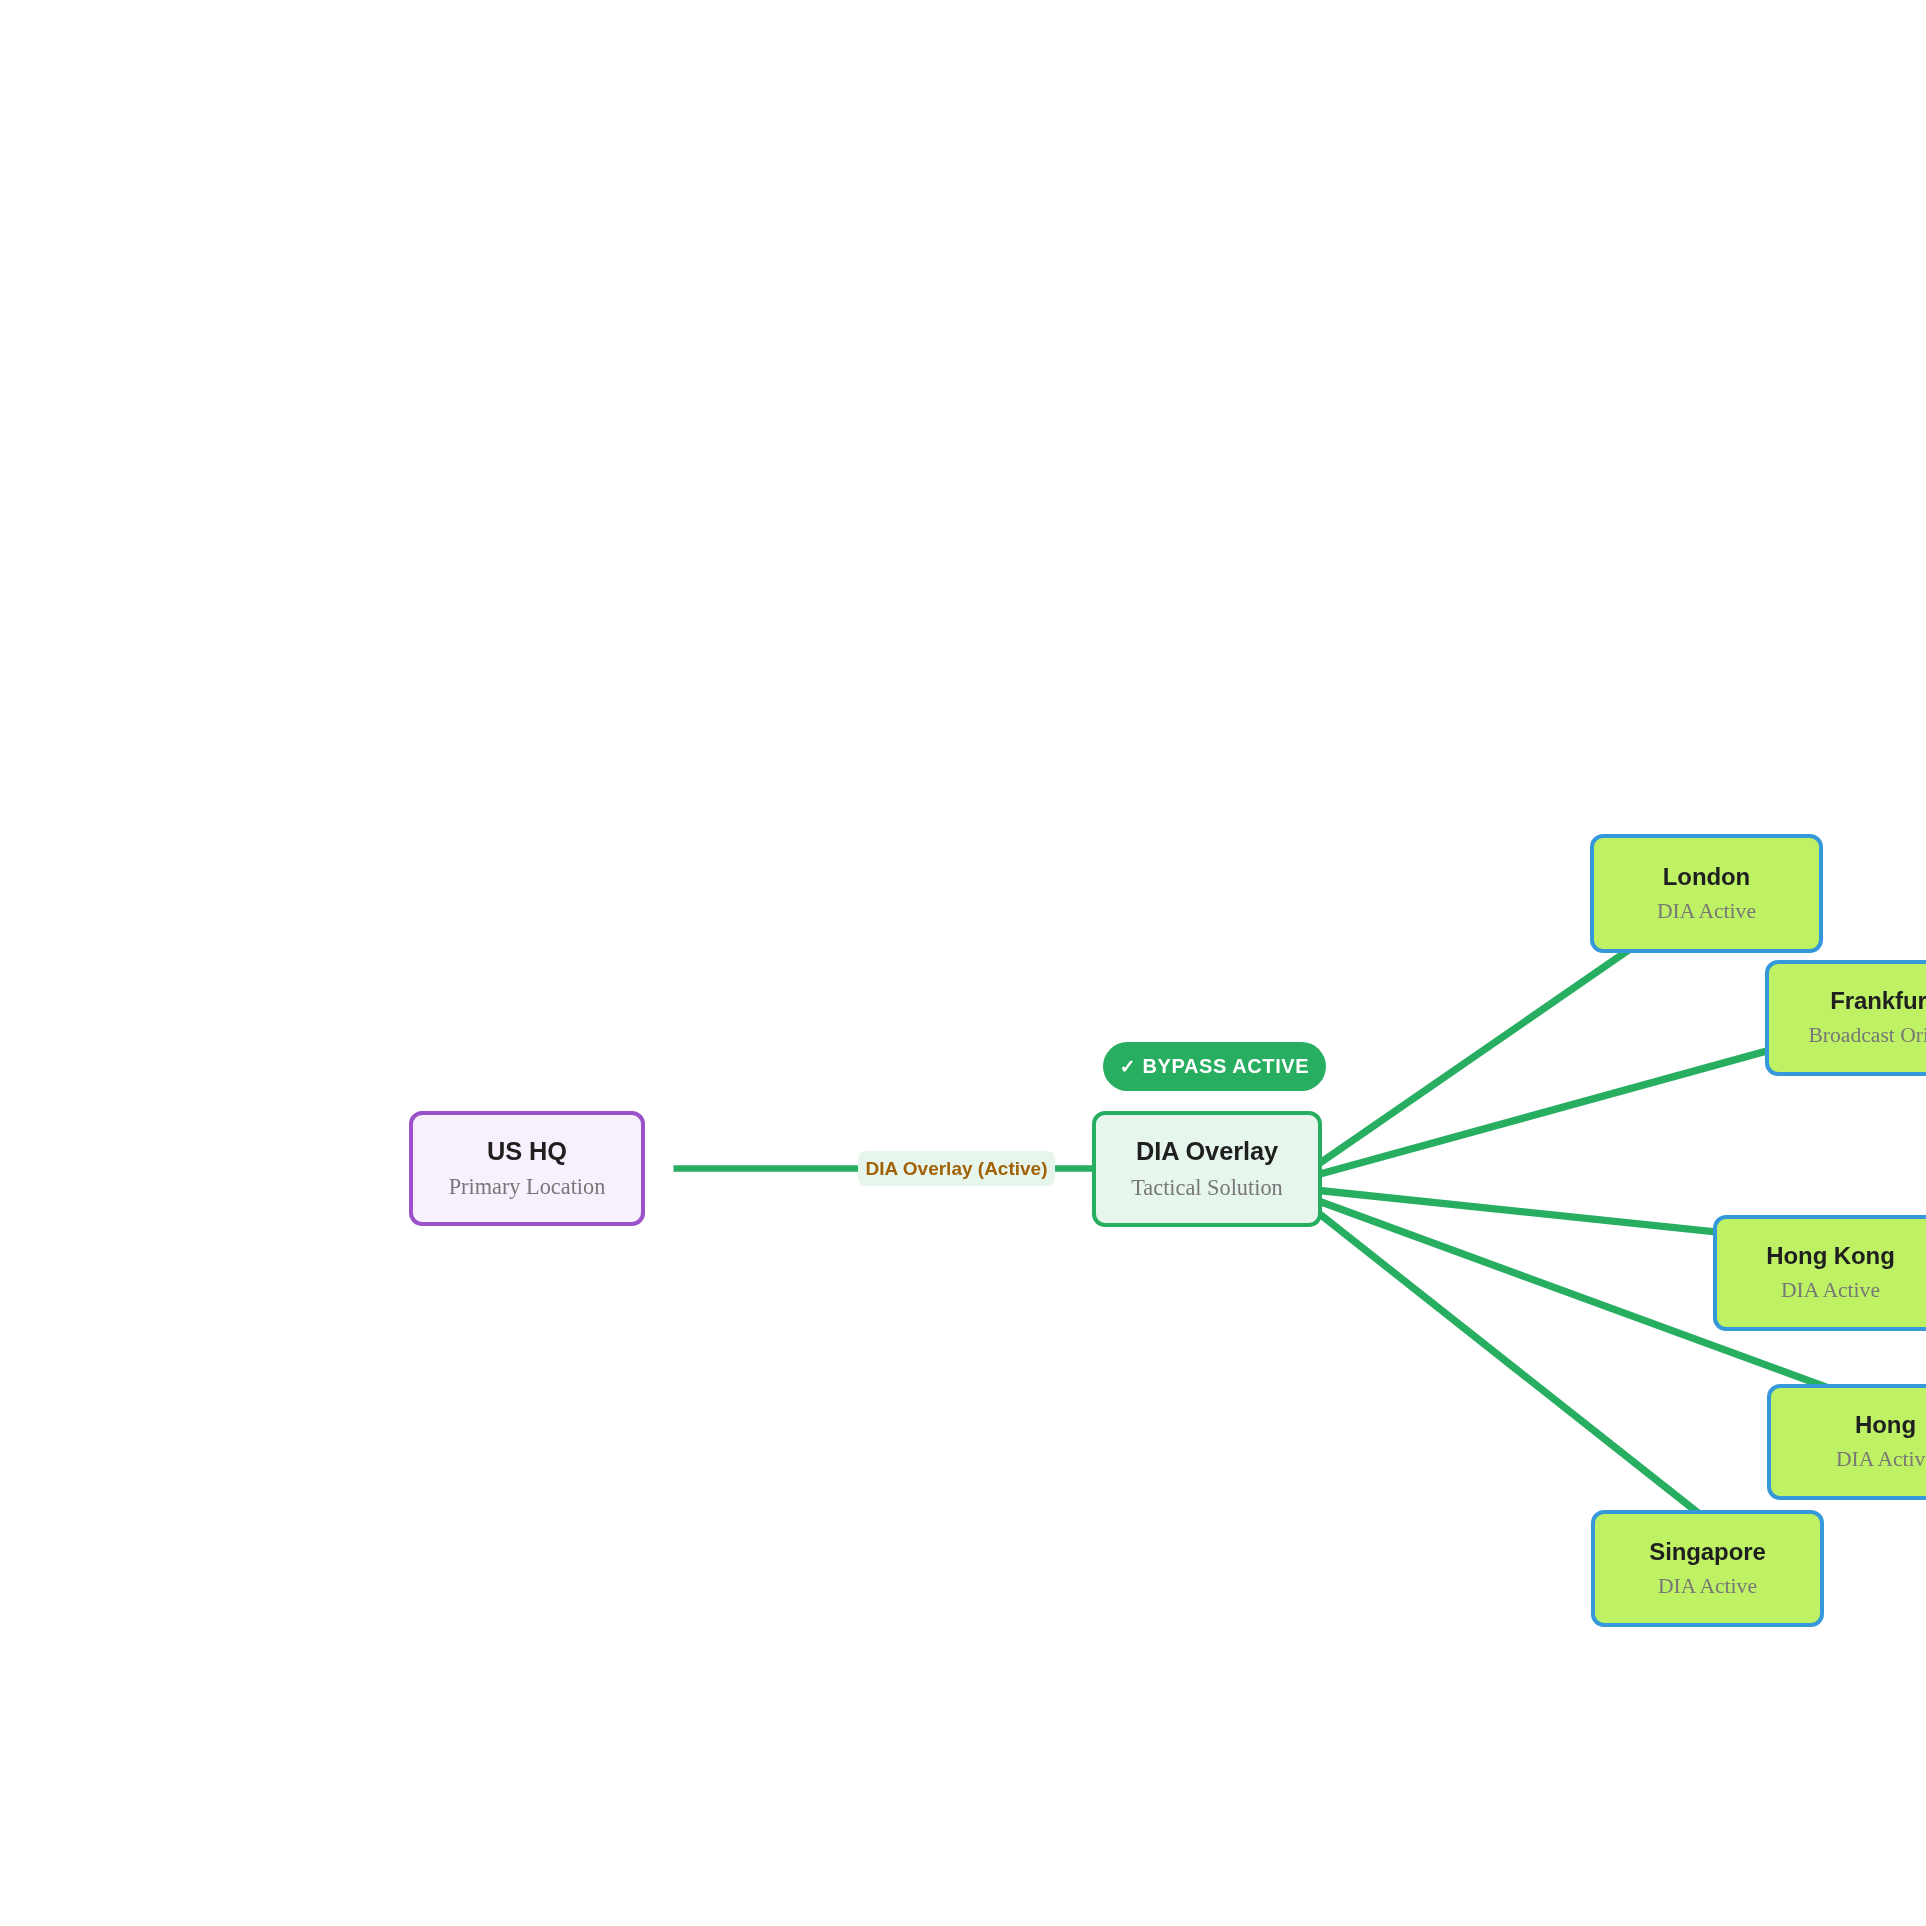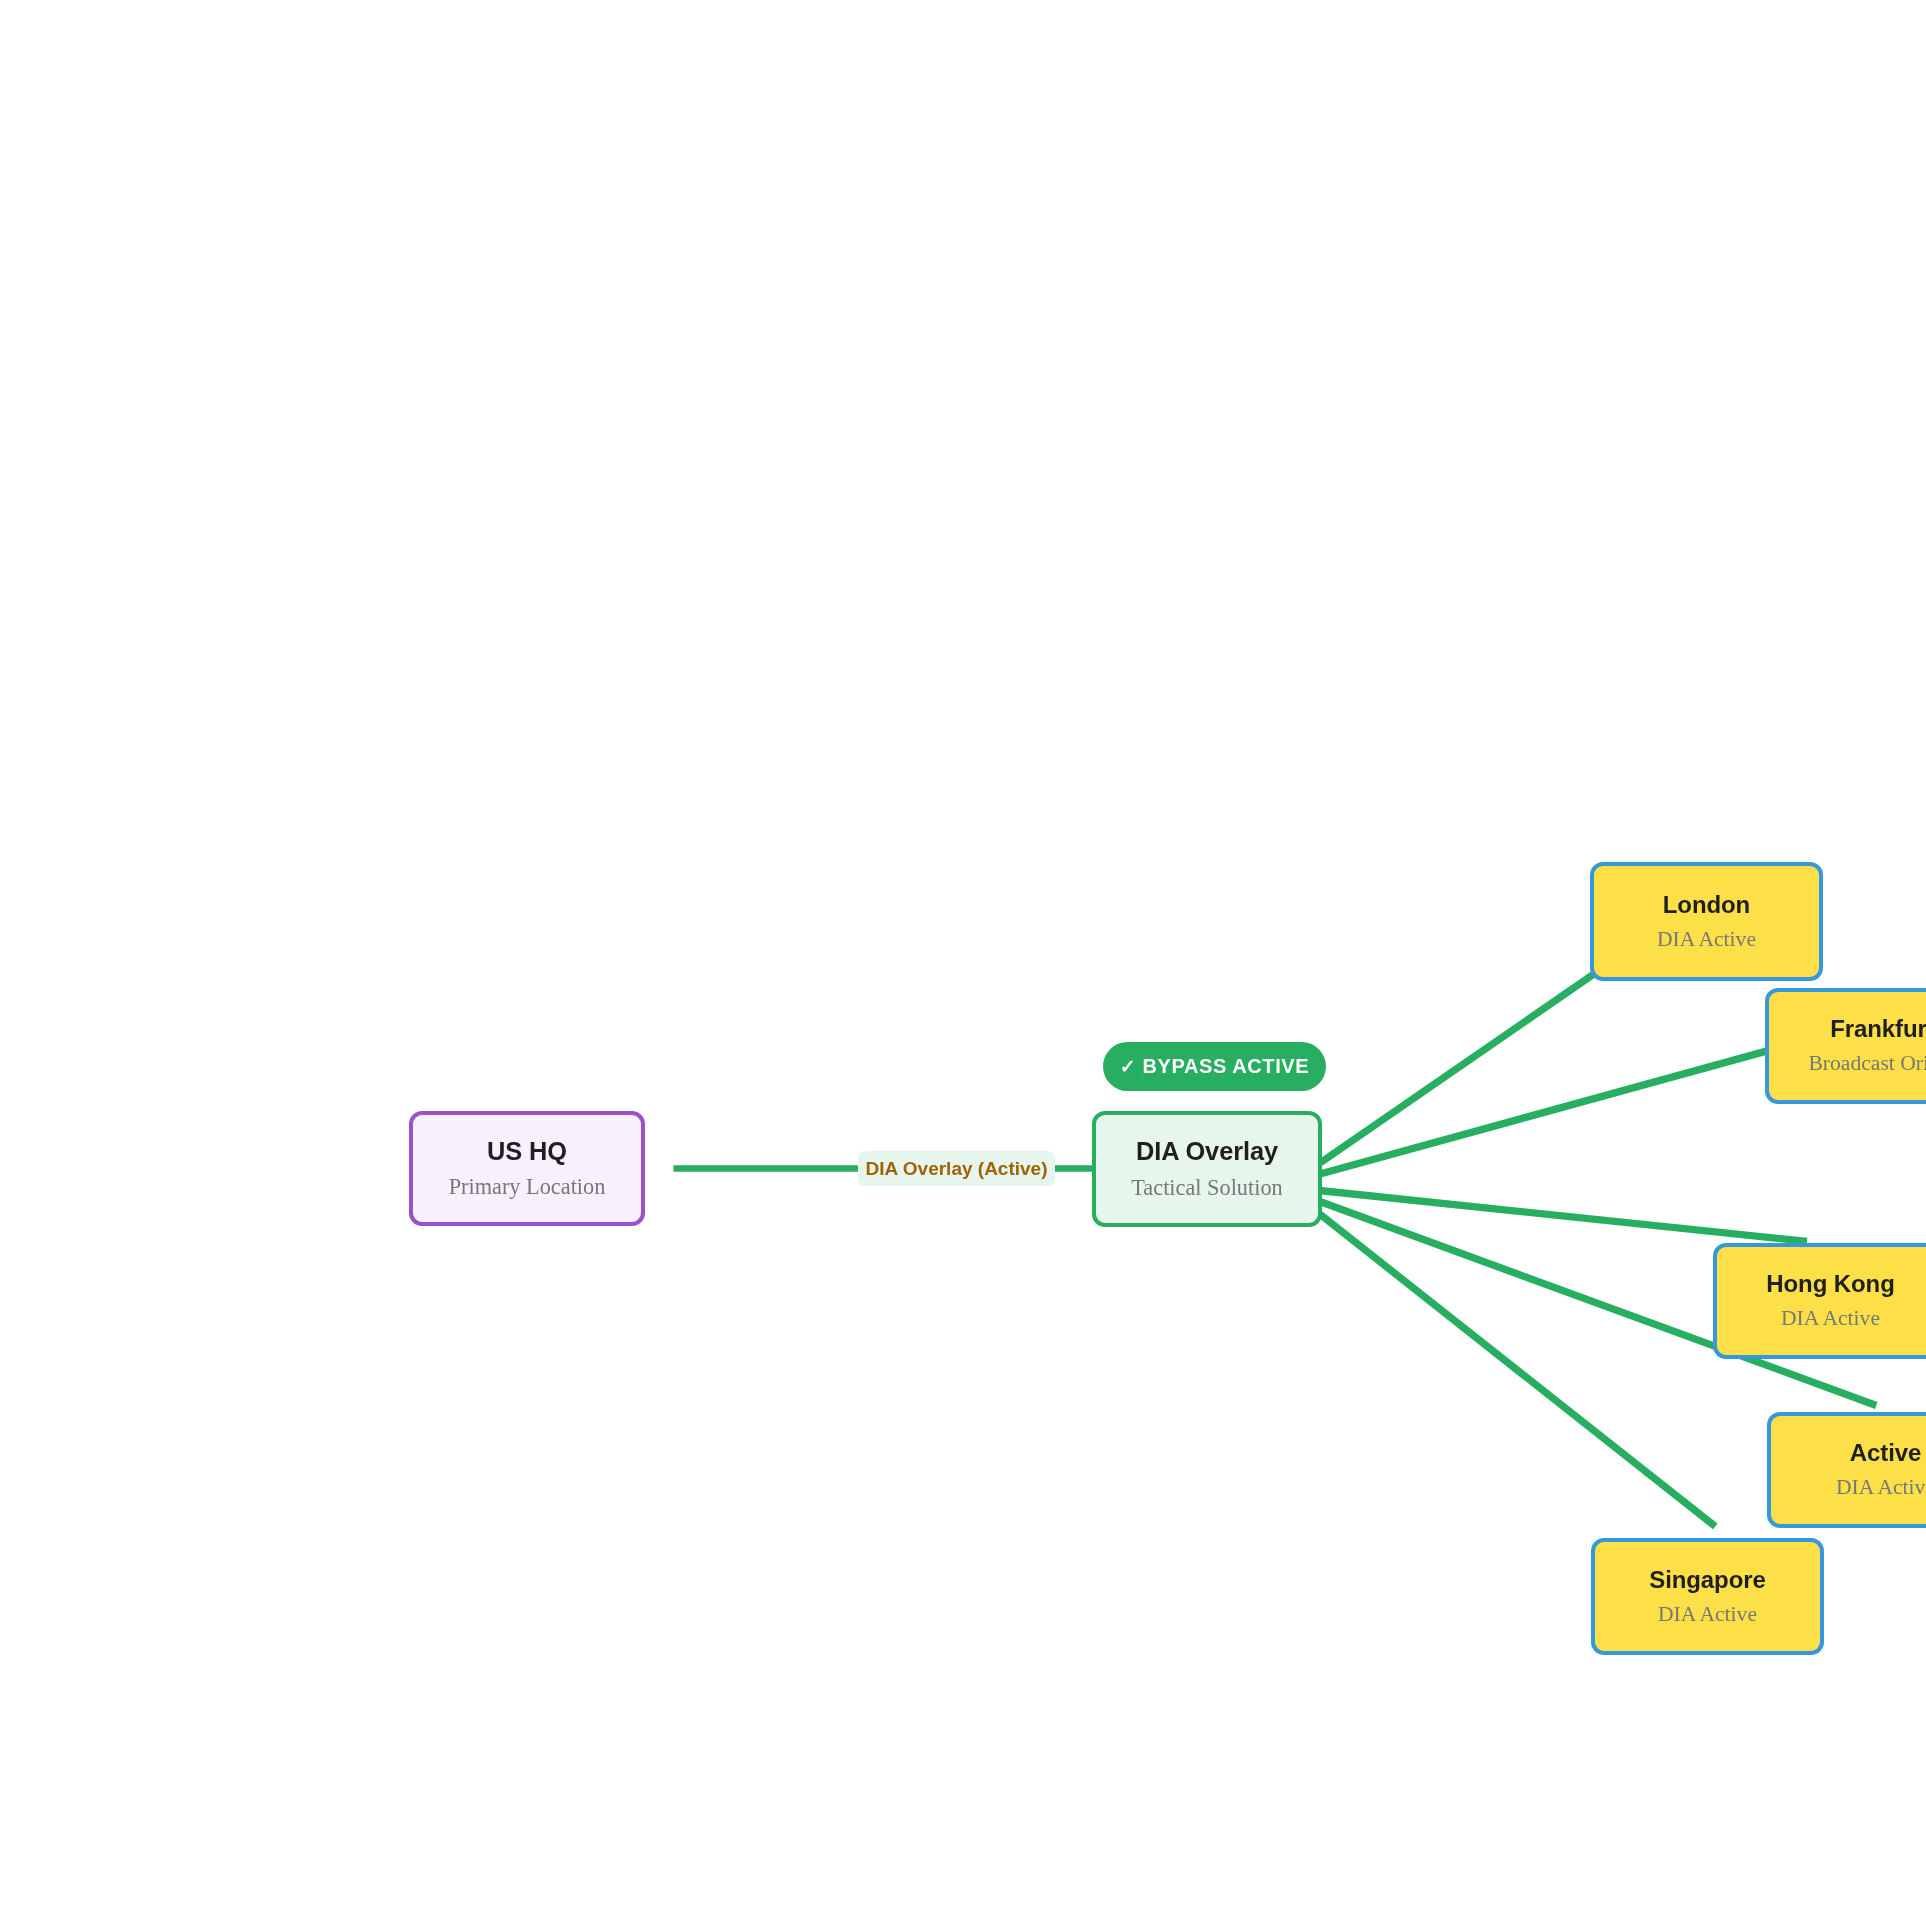--- a/index.html
+++ b/index.html
@@ -68,22 +68,21 @@
   .node-overlay {
     border: 4.2px solid #27ae60;
     background: #e7f6ec;
   }
   .node-overlay .title    { font-size: 25.4px; margin-bottom: 10px; }
   .node-overlay .subtitle { font-size: 22.3px; }
 
   
   .node-dest {
     border: 4.2px solid #3498db;
-    background: #fde047;
-    margin-top: 28px;
+    background: #bef264;
   }
   .node-dest .title    { font-size: 24px; margin-bottom: 10px; }
   .node-dest .subtitle { font-size: 21.6px; }
 
   
   .badge {
     position: absolute;
     box-sizing: border-box;
     display: flex;
     align-items: center;
@@ -171,21 +170,21 @@
     <div class="title">Frankfurt</div>
     <div class="subtitle">Broadcast Origin</div>
   </div>
 
   <div class="node node-dest" style="left:1713px; top:1215px; width:235px; height:116px;">
     <div class="title">Hong Kong</div>
     <div class="subtitle">DIA Active</div>
   </div>
 
   <div class="node node-dest" style="left:1767px; top:1384px; width:237px; height:116px;">
-    <div class="title">Active</div>
+    <div class="title">Hong</div>
     <div class="subtitle">DIA Active</div>
   </div>
 
   <div class="node node-dest" style="left:1591px; top:1510px; width:233px; height:117px;">
     <div class="title">Singapore</div>
     <div class="subtitle">DIA Active</div>
   </div>
 
 </div>
 

